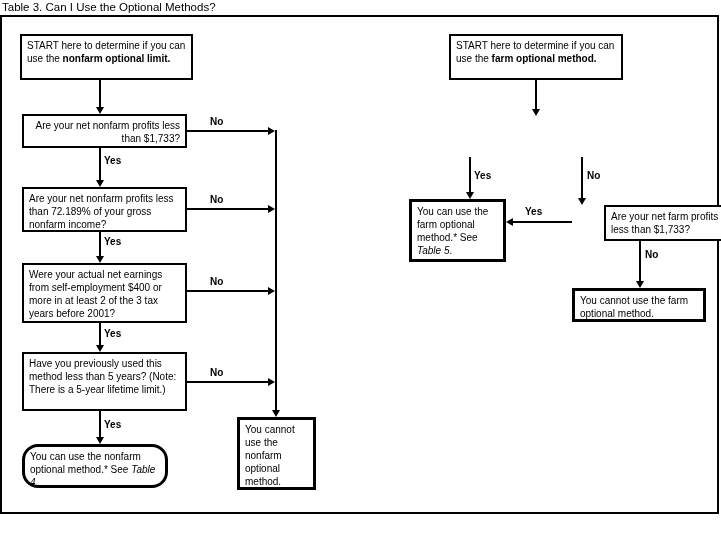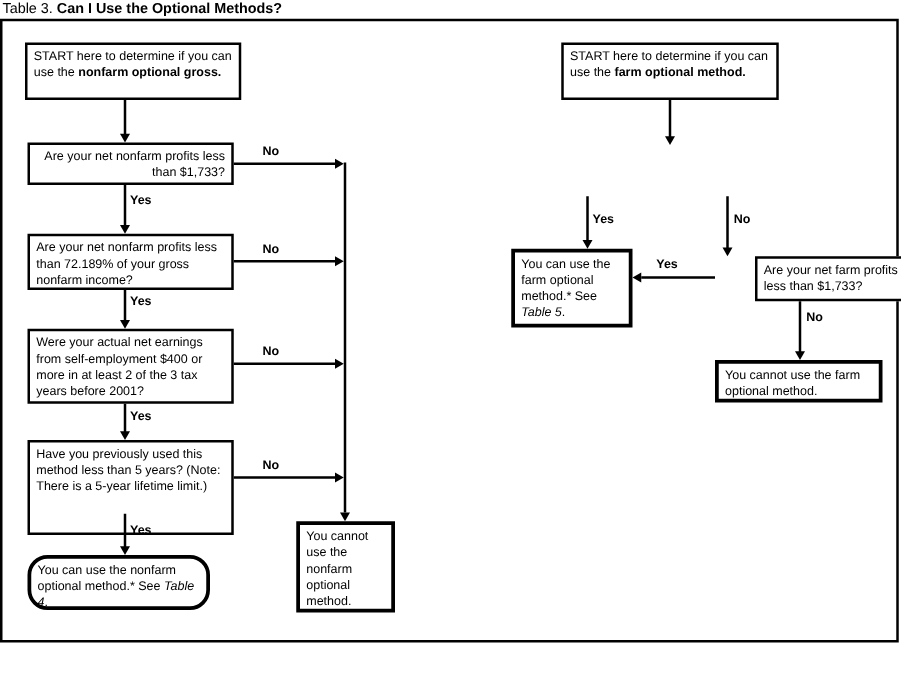--- a/index.html
+++ b/index.html
@@ -12,21 +12,21 @@
     color: #000;
     overflow: hidden;
   }
   .title {
     position: absolute;
     left: 2px; top: 0;
     font-size: 11.5px;
     line-height: 14px;
     white-space: nowrap;
   }
-  .title .bold { font-weight: bold; }
+  .title .bold { font-weight: normal; }
   .frame {
     position: absolute;
     left: 0; top: 15px;
     width: 719px; height: 499px;
     border: 2px solid #000;
     box-sizing: border-box;
   }
   .box {
     position: absolute;
     border: 2px solid #000;
@@ -77,29 +77,29 @@
 </style>
 </head>
 <body>
 
 <div class="page">
 
   <div class="title"><span>Table 3.</span>&nbsp;<span class="bold">Can I Use the Optional Methods?</span></div>
 
   <div class="frame"></div>
 
-  <div class="box" style="left:20px;top:34px;width:173px;height:46px;"><span>START here to determine if you can use the </span><span class="bold">nonfarm optional gross.</span></div>
+  <div class="box" style="left:20px;top:34px;width:173px;height:46px;"><span>START here to determine if you can use the </span><span class="bold">nonfarm optional limit.</span></div>
 
   <div class="box" style="left:22px;top:114px;width:165px;height:34px;text-align:right;"><span>Are your net nonfarm profits less than $1,733?</span></div>
 
   <div class="box" style="left:22px;top:187px;width:165px;height:45px;"><span>Are your net nonfarm profits less than 72.189% of your gross nonfarm income?</span></div>
 
   <div class="box" style="left:22px;top:263px;width:165px;height:60px;"><span>Were your actual net earnings from self-employment $400 or more in at least 2 of the 3 tax years before 2001?</span></div>
 
-  <div class="box" style="left:22px;top:352px;width:165px;height:76px;"><span>Have you previously used this method less than 5 years? (Note: There is a 5-year lifetime limit.)</span></div>
+  <div class="box" style="left:22px;top:352px;width:165px;height:59px;"><span>Have you previously used this method less than 5 years? (Note: There is a 5-year lifetime limit.)</span></div>
 
   <div class="box box--result" style="left:22px;top:444px;width:146px;height:44px;border-radius:16px;"><span>You can use the nonfarm optional method.* See </span><span class="ital">Table 4</span><span>.</span></div>
 
   <div class="box" style="left:449px;top:34px;width:174px;height:46px;"><span>START here to determine if you can use the </span><span class="bold">farm optional method.</span></div>
 
   <div class="box box--result" style="left:237px;top:417px;width:79px;height:73px;"><span>You cannot use the nonfarm optional method.</span></div>
 
 
   <div class="box box--result" style="left:409px;top:199px;width:97px;height:63px;"><span>You can use the farm optional method.* See </span><span class="ital">Table 5</span><span>.</span></div>
 

